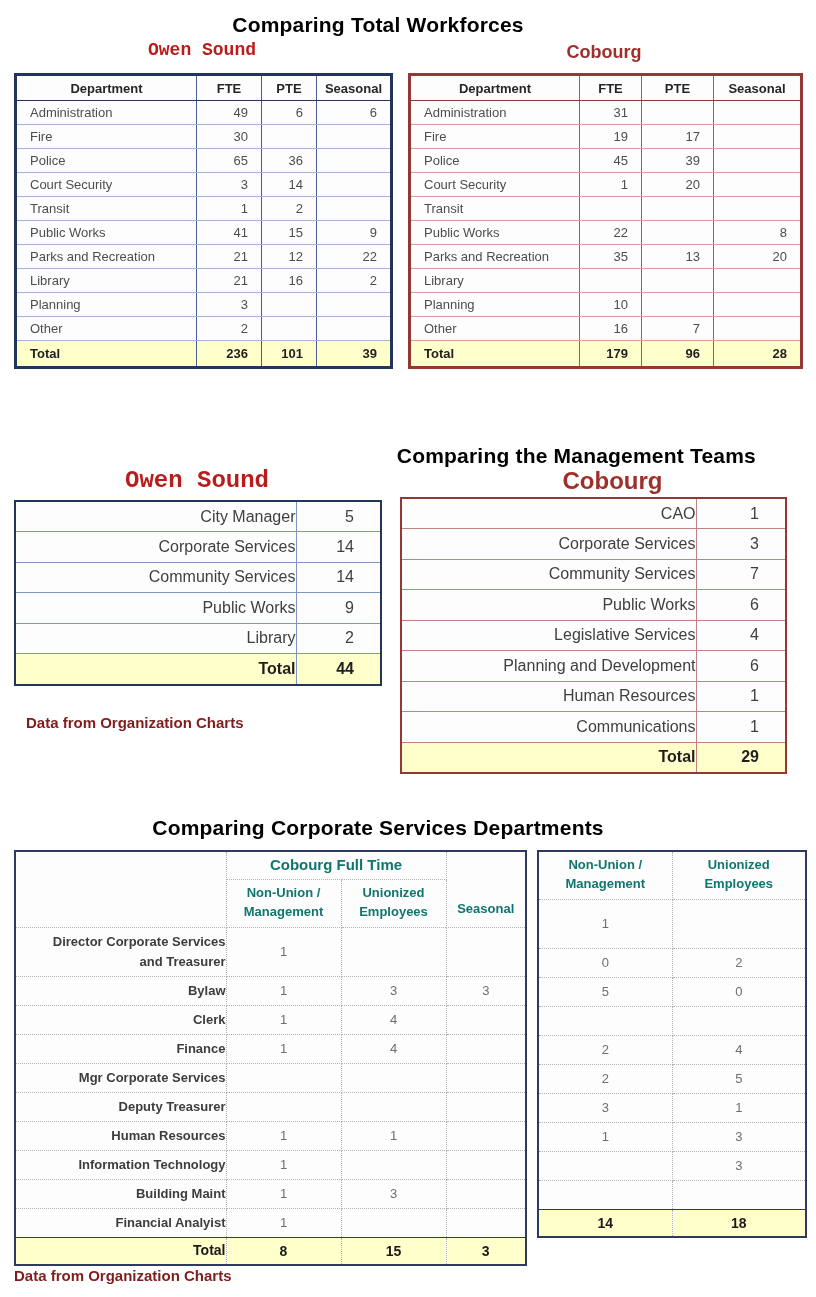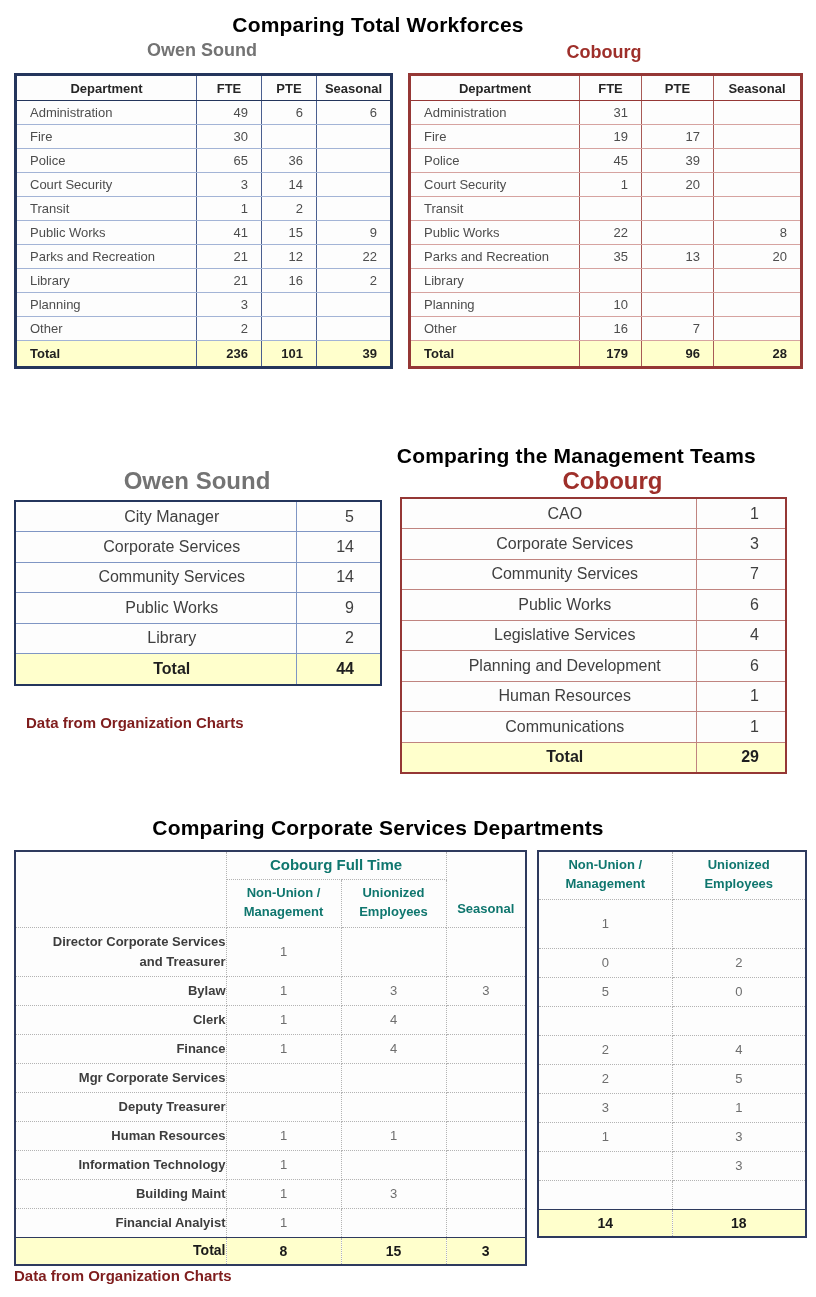--- a/index.html
+++ b/index.html
@@ -4,21 +4,21 @@
 <style>
   * { margin: 0; padding: 0; box-sizing: border-box; }
   html, body { background: #ffffff; }
   body { width: 816px; height: 1297px; position: relative; font-family: "Liberation Sans", sans-serif; }
   .page { position: absolute; inset: 0; }
 
   .title { position: absolute; left: 0; width: 756px; text-align: center; font-size: 21px; font-weight: 700; color: #000000; letter-spacing: 0.2px; }
   .subtitle { position: absolute; text-align: center; font-weight: 700; }
   .sub1 { font-size: 18px; }
   .sub2 { font-size: 24px; }
-  .navy { color: #737373; }
+  .navy { color: #b91c1c; font-family: Liberation Mono, monospace; }
   .red  { color: #9e2f2a; }
   .note { position: absolute; font-size: 15px; font-weight: 700; color: #7f1d1d; }
 
   table { border-collapse: collapse; table-layout: fixed; position: absolute; background: #fdfdfd; }
   td, th { overflow: hidden; }
 
   
   .t1 { font-size: 13px; color: #4d4d4d; border-radius: 9px; }
   .t1 thead tr { height: 26px; }
   .t1 tbody tr { height: 24px; }
@@ -33,21 +33,21 @@
   .t1.cb { border: 3px solid #953735; }
   .t1.cb th, .t1.cb td { border-right: 1.5px solid #a85a56; border-bottom: 1px solid #d6a3a0; }
   .t1.cb thead th { border-bottom: 1.5px solid #953735; }
   .t1.cb tr.total-row td { border-top: 1.5px solid #953735; }
   .total-row td { background: #ffffcc; font-weight: 700; color: #1f1f1f; }
 
   
   .t2 { font-size: 16px; color: #3f3f3f; }
   .t2 tbody tr { height: 30.5px; }
   .t2 tbody tr.total-row { height: 31px; }
-  .t2 td.lbl2 { text-align: center; padding-left: 32px; }
+  .t2 td.lbl2 { text-align: right; padding-left: 32px; }
   .t2 td.num2 { text-align: right; padding-right: 26px; }
   .t2.os { border: 2.5px solid #24355c; }
   .t2.os td { border: 1.5px solid #7f96c4; }
   .t2.os tr.total-row td { border-top: 1.5px solid #24355c; }
   .t2.cb { border: 2.5px solid #953735; }
   .t2.cb td { border: 1.5px solid #c08480; }
   .t2.cb tr.total-row td { border-top: 1.5px solid #953735; }
 
   
   .t3 { font-size: 13px; border: 2.5px solid #2e3a5e; }

